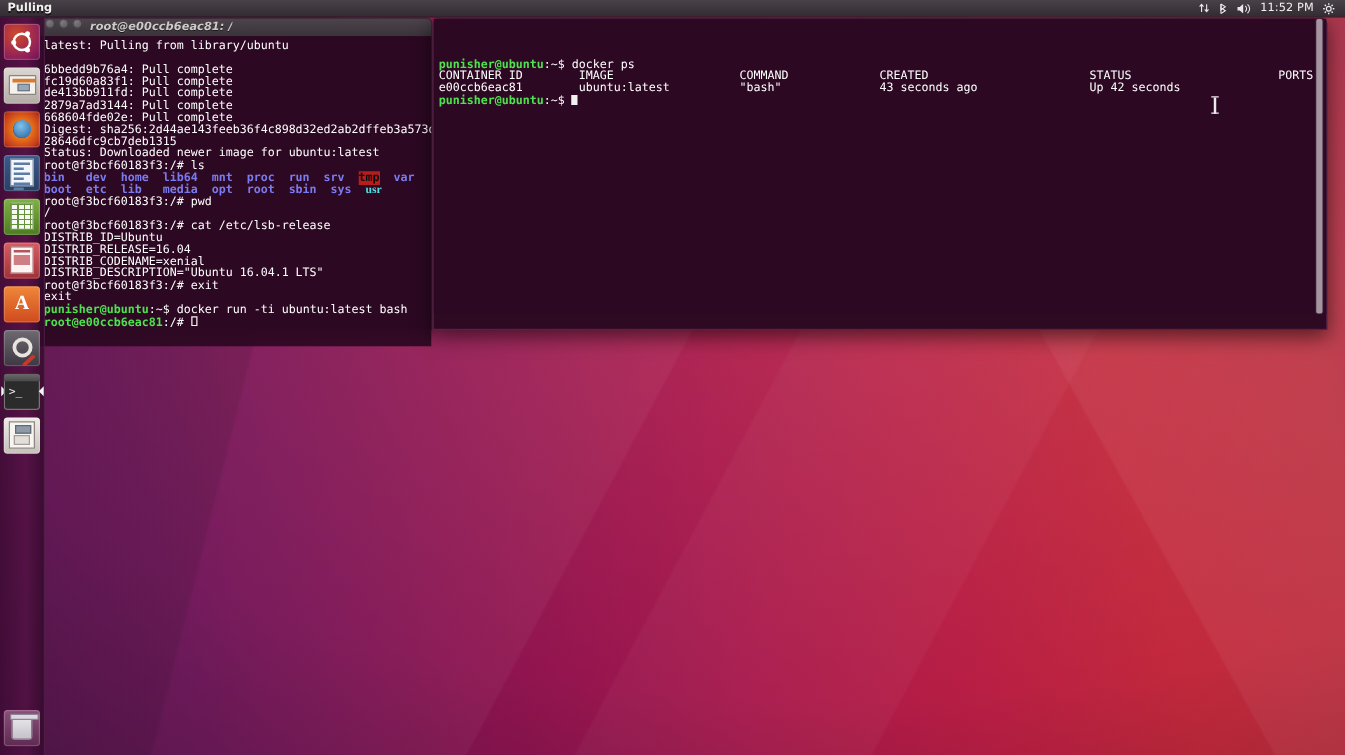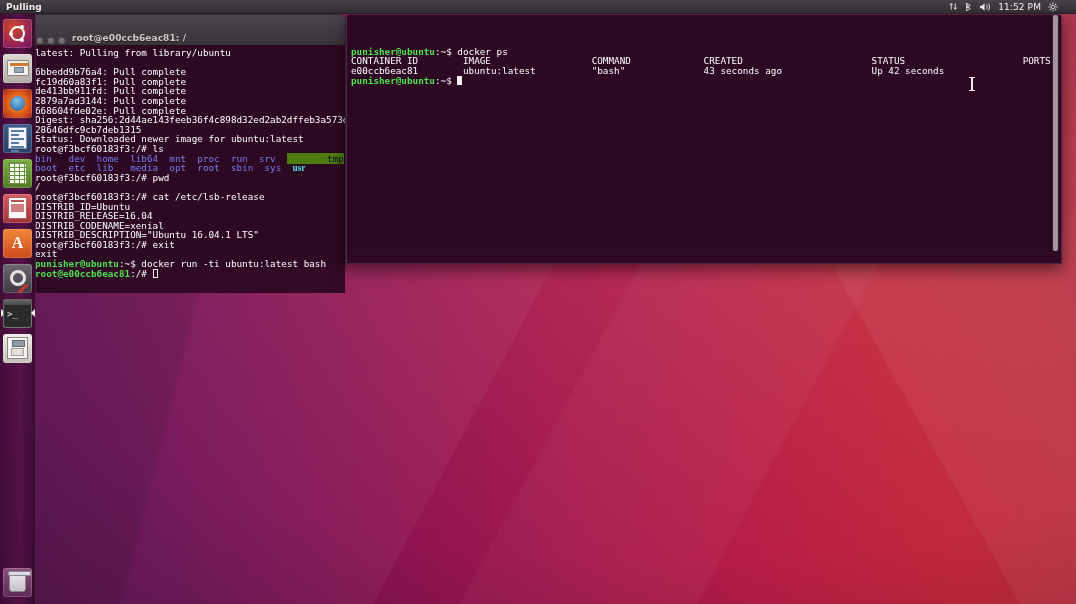--- a/index.html
+++ b/index.html
@@ -38,21 +38,21 @@
     z-index:60;
     border-bottom:1px solid #241f24;
   }
   #top-panel .app-menu {
     padding:0 7px 0 6px; font-weight:bold; font-size:9px;
     letter-spacing:0.1px; line-height:14px;
     text-shadow:0 1px 0 rgba(0,0,0,.6);
   }
   #top-panel .indicators {
     margin-left:auto; display:flex; align-items:center; gap:7px;
-    padding-right:18px; font-size:9px;
+    padding-right:8px; font-size:9px;
   }
   #top-panel .indicators .ind { display:flex; align-items:center; opacity:.95; }
   #top-panel .clock { font-size:9px; line-height:14px; letter-spacing:0.1px; }
 
   
   #launcher {
     position:absolute; left:0; top:14px; width:36px; height:590px;
     background:linear-gradient(90deg, rgba(60,10,50,.80), rgba(80,16,64,.72) 60%, rgba(50,8,42,.80));
     z-index:55;
     border-right:1px solid rgba(255,255,255,.07);
@@ -120,24 +120,24 @@
   .ic-upd .fd { width:21px;height:22px;background:#f7f5f2;border:1px solid #8d8781; position:relative; }
   .ic-upd .fd i { position:absolute;left:4px;top:2px;width:13px;height:7px;background:#8f9aa6;border:1px solid #5f6b78; }
   .ic-upd .fd u { position:absolute;left:3px;bottom:2px;right:3px;height:8px;background:#e3ded8;border:1px solid #a59f98; }
   .ic-trash { background:linear-gradient(#8a4f7a,#5e2a52); }
   .ic-trash .can { width:17px;height:19px;background:linear-gradient(#e9e6ea,#c6c1ca); border:1px solid #8d8494; border-radius:1px 1px 3px 3px; position:relative; }
   .ic-trash .can::before { content:""; position:absolute; left:-2px; top:-3px; width:21px; height:3px; background:#ddd9e0; border:1px solid #8d8494; border-radius:1px; }
 
   
   .term-win { position:absolute; z-index:20; }
   .term-win .titlebar {
-    height:30px; display:flex; align-items:flex-end;
+    height:14px; display:flex; align-items:flex-start;
     padding-left:5px;
     font-size:9px; letter-spacing:.1px;
-    border-top-left-radius:4px; border-top-right-radius:4px;
+    border-top-left-radius:4px; border-top-right-radius:4px;font-style:italic;
   }
   .term-win .btns { display:flex; align-items:center; gap:3px; margin-right:6px; }
   .term-win .btns span {
     width:8px;height:8px;border-radius:50%;
     display:inline-block;
   }
   .term-win .wtitle {
     font-weight:bold; font-size:9px; line-height:14px;
     text-shadow:0 1px 0 rgba(0,0,0,.55);
     white-space:nowrap; overflow:hidden;
@@ -177,23 +177,23 @@
     background:rgba(255,255,255,.06);
   }
   #win-right .scroll .thumb {
     position:absolute; left:1px; right:1px; top:0; height:100%;
     background:rgba(255,255,255,.55); border-radius:2px;
   }
 
   
   .t-green { color:#4ee24e; font-weight:bold; }
   .t-white { color:#ffffff; }
-  .t-dir   { color:#7b7bf0; font-weight:normal; }
+  .t-dir   { color:#7b7bf0; font-weight:bold; }
   .t-cyan  { color:#4fe0e0; font-weight:bold;font-family:Liberation Serif, serif; }
-  .t-sticky{ color:#0b0b0b; background:#4d7c0f; font-weight:normal;padding-left:40px; }
+  .t-sticky{ color:#0b0b0b; background:#b91c1c; font-weight:bold; }
   .cursor-blk { display:inline-block; width:5px; height:8.5px; background:#f3f1ef; vertical-align:-1px; }
   .cursor-hollow { display:inline-block; width:5px; height:8.5px; box-shadow:inset 0 0 0 1px #f3f1ef; vertical-align:-1px; }
 
   .row { height:9.6px; }
 
   
   #mouse-cursor {
     position:absolute; left:969px; top:77px; z-index:70;
     width:6px; height:15px;
   }

